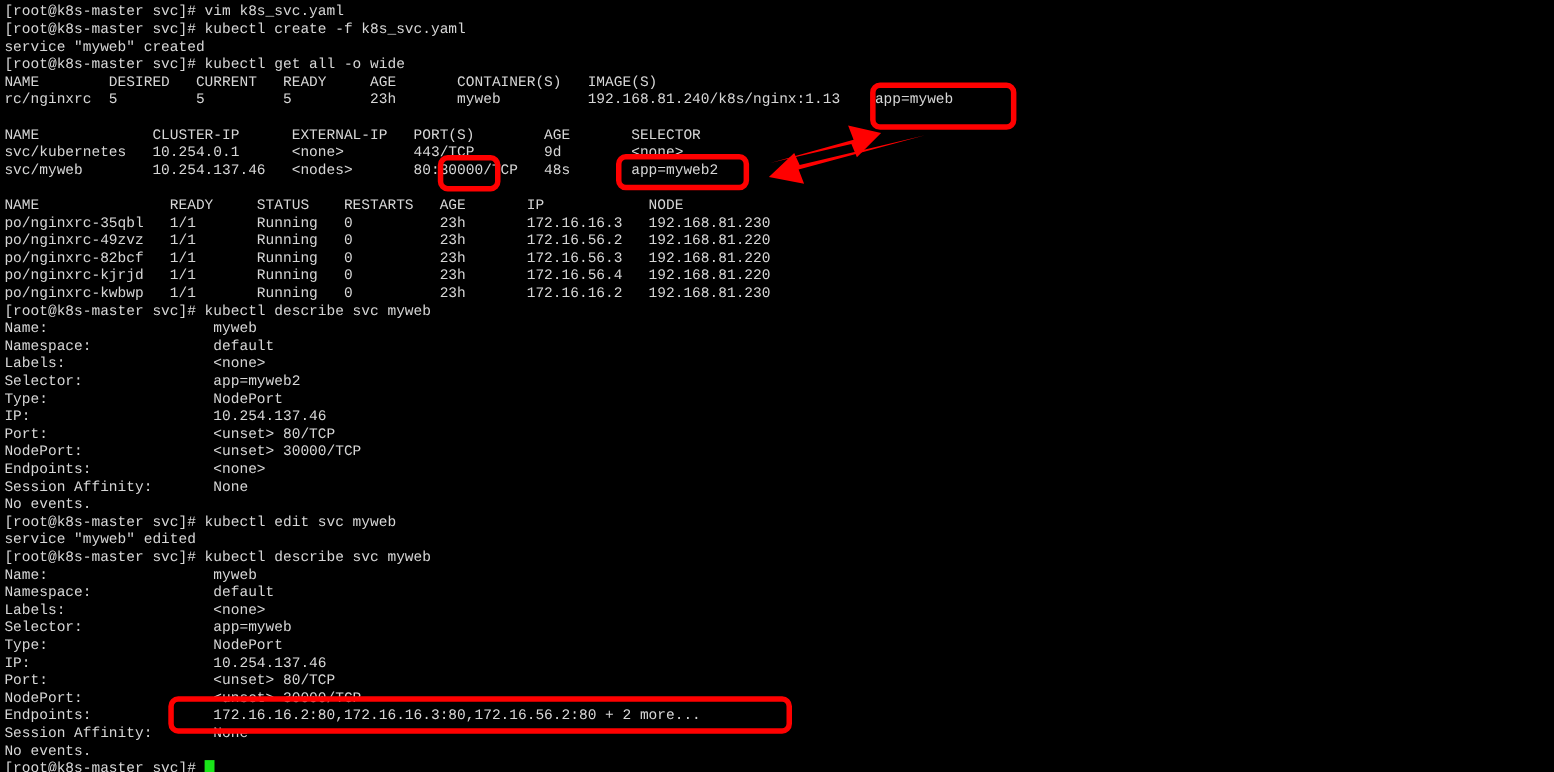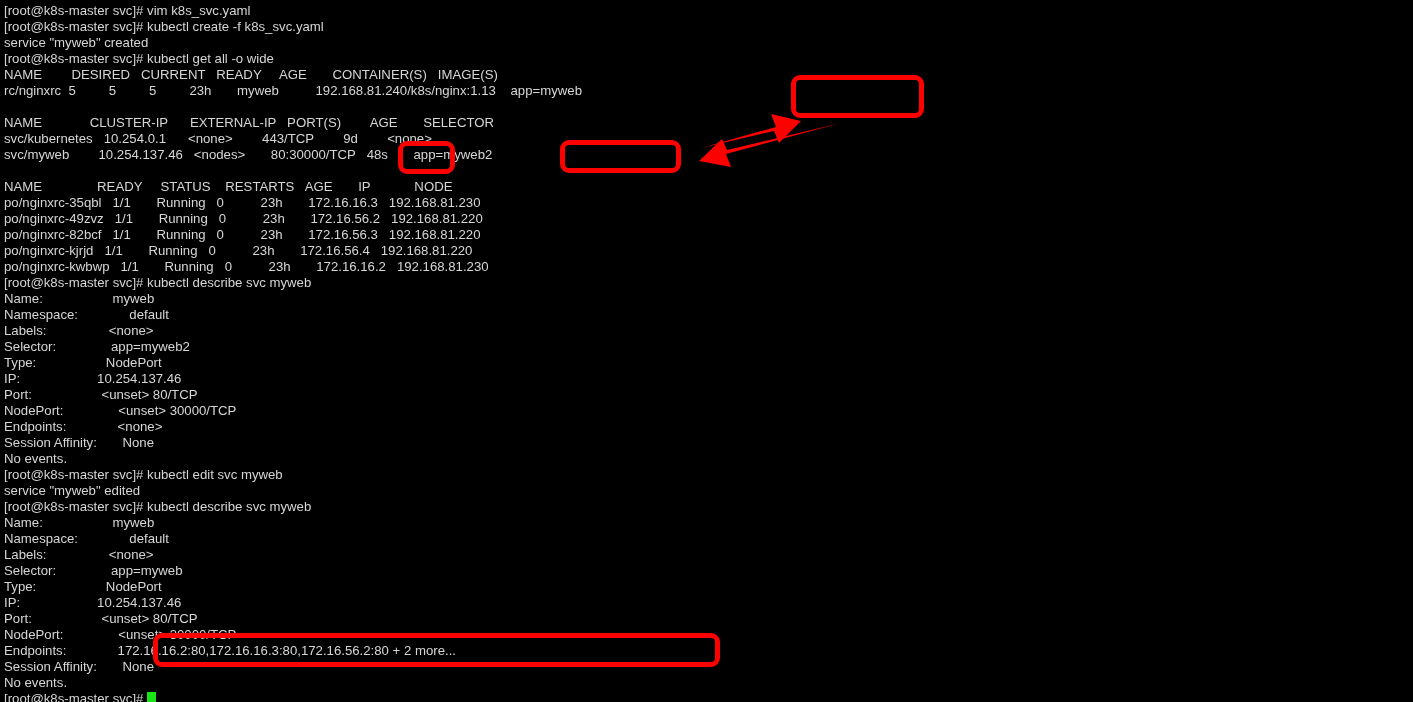--- a/index.html
+++ b/index.html
@@ -4,21 +4,21 @@
 <title>k8s terminal</title>
 <style>
   html,body{margin:0;padding:0;background:#000;}
   body{
     width:1413px;height:702px;overflow:hidden;position:relative;
     font-family:"DejaVu Sans Mono","Liberation Mono",monospace;
   }
   #terminal{
     position:absolute;left:0;top:0;width:1413px;height:556px;
     background:#000;color:#d6d6d6;
-    font-family:Liberation Sans, sans-serif;
+    font-family:Liberation Mono, monospace;
     font-size:13.2px;line-height:16px;letter-spacing:0px;
     white-space:pre;
     padding:3px 0 0 4px;
     box-sizing:border-box;
   }
   .tline{height:16px;white-space:pre;}
   .cursor{
     display:inline-block;width:9px;height:13px;background:#19e619;
     vertical-align:-2px;
   }

